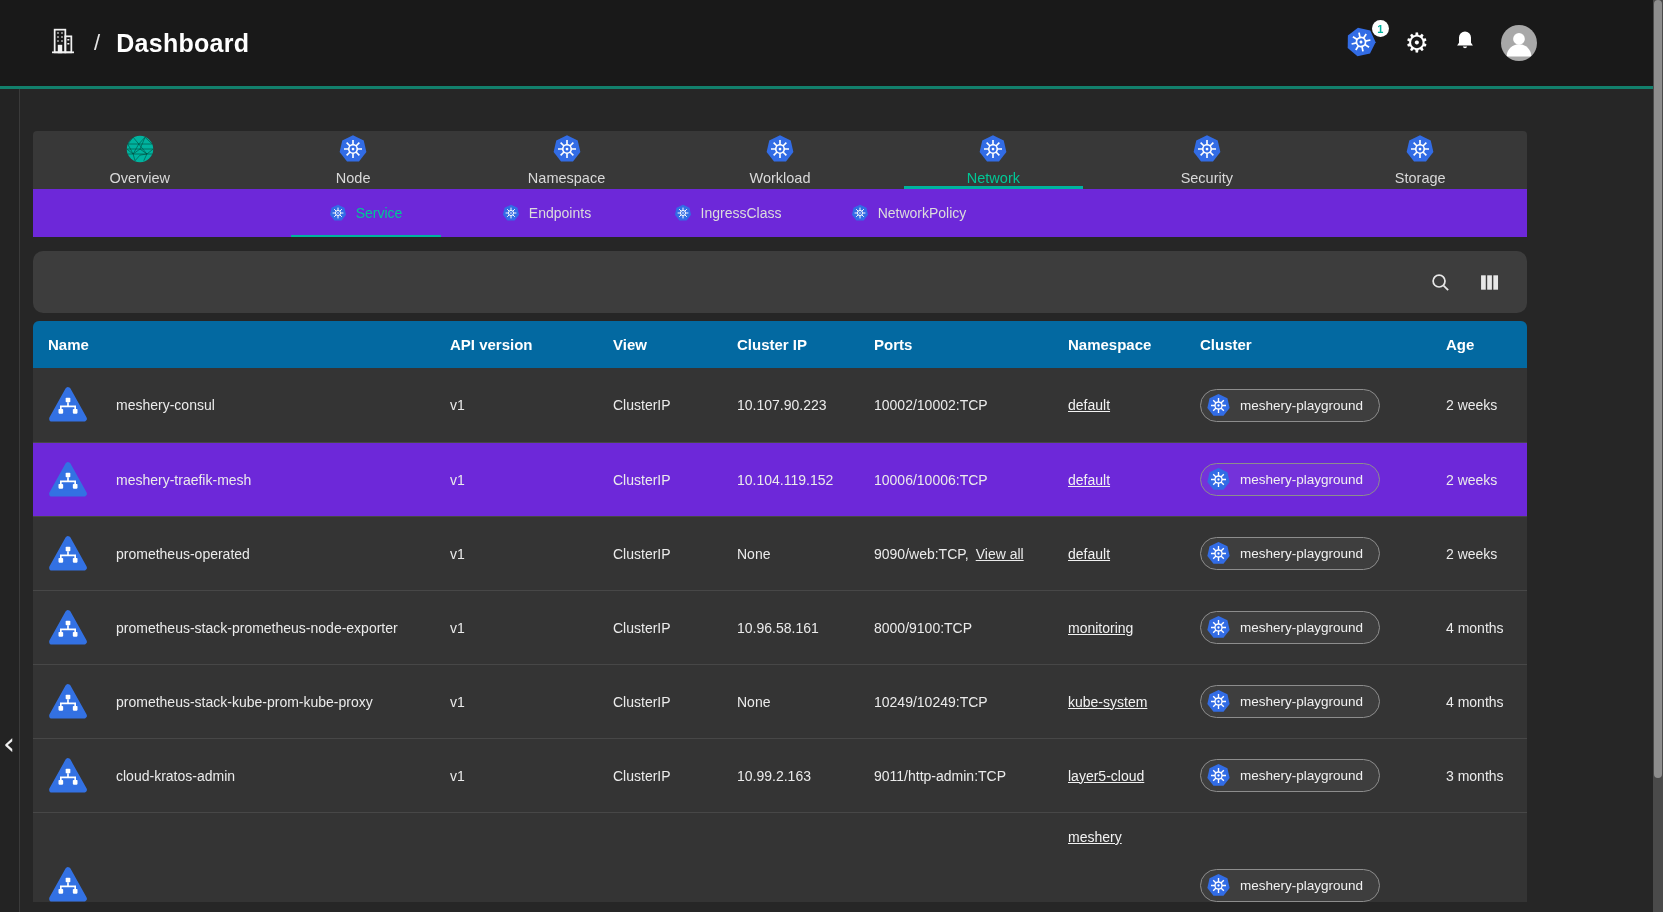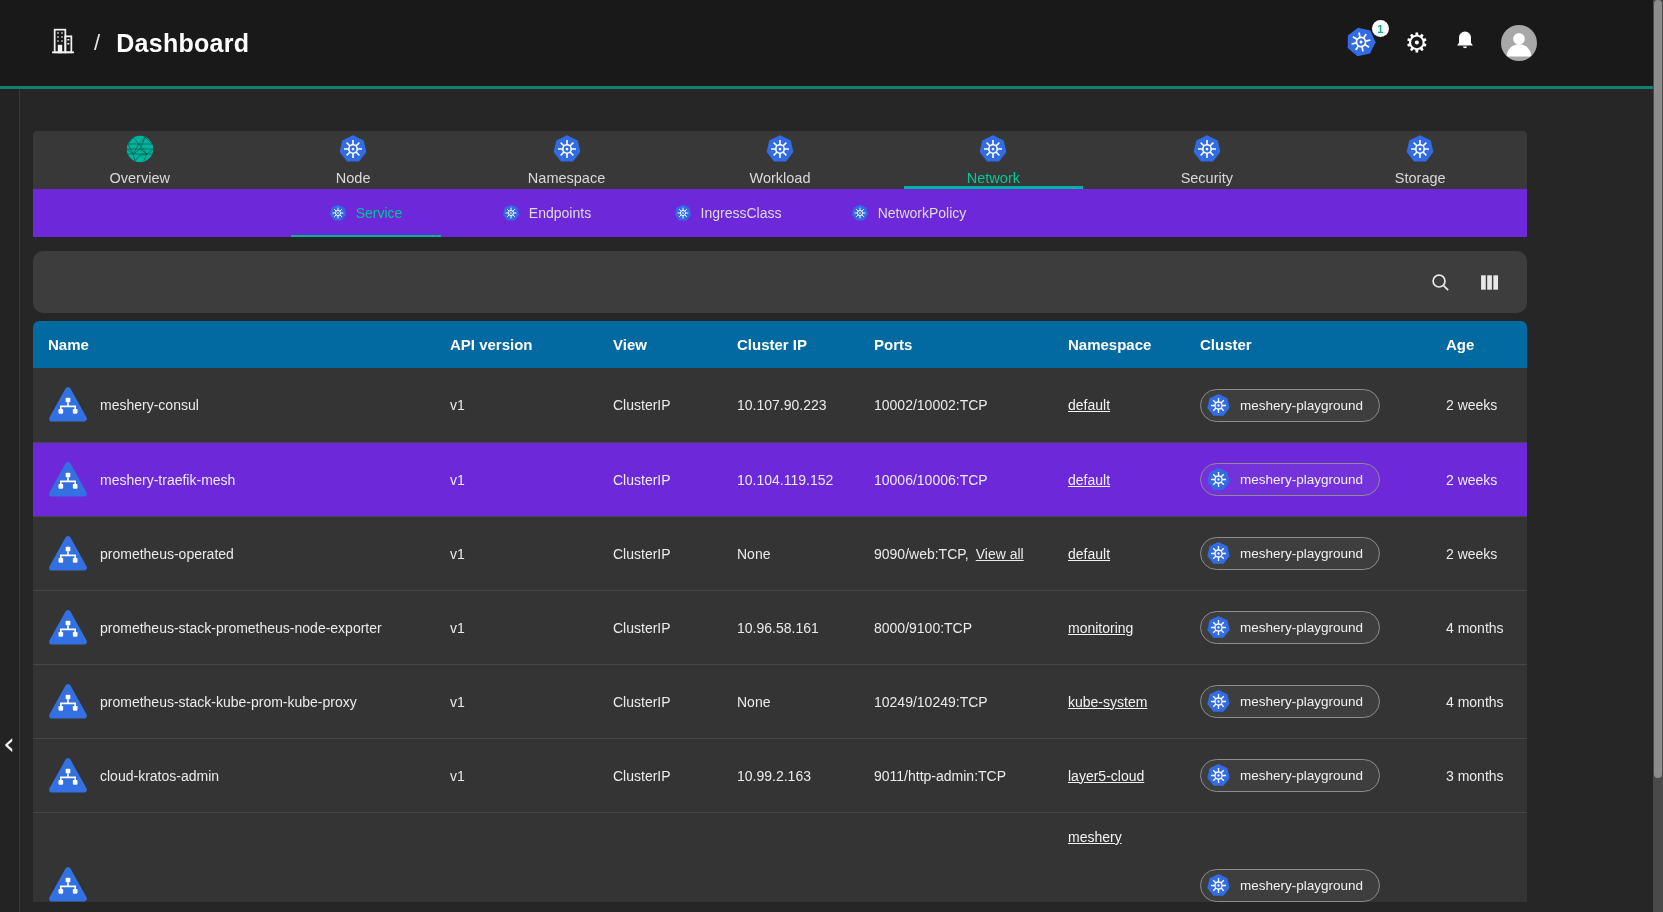--- a/index.html
+++ b/index.html
@@ -82,21 +82,21 @@
   
   .table-card { margin-top:8px; background:#303030; border-radius:6px 6px 0 0; overflow:hidden; }
   .trow {
     display:grid; grid-template-columns:402px 163px 124px 137px 194px 132px 246px 1fr;
     padding-left:15px; align-items:center;
   }
   .thead { height:47px; background:#0369a1; }
   .thead .th { font-size:15px; font-weight:bold; color:#fff; }
   .row { height:74px; background:#343434; border-top:1px solid #474747; font-size:14px; color:#ebebeb; }
   .row.hover { background:#6d28d9; }
-  .namecell { display:flex; align-items:center; gap:12px; }
+  .namecell { display:flex; align-items:center; gap:28px; }
   .svc-icon { width:40px; height:40px; flex:0 0 auto; }
   .svc-icon svg { width:40px; height:40px; }
   .link { text-decoration:underline; cursor:pointer; color:#f2f2f2; }
   .ports-link { text-decoration:underline; cursor:pointer; margin-left:7px; }
   .chip {
     display:inline-flex; align-items:center; gap:9px; height:33px; padding:0 16px 0 5px;
     border:1px solid #8d8d8d; border-radius:17px; background:rgba(255,255,255,0.05);
     cursor:pointer; max-width:226px;
   }
   .chip svg { width:25px; height:25px; }

